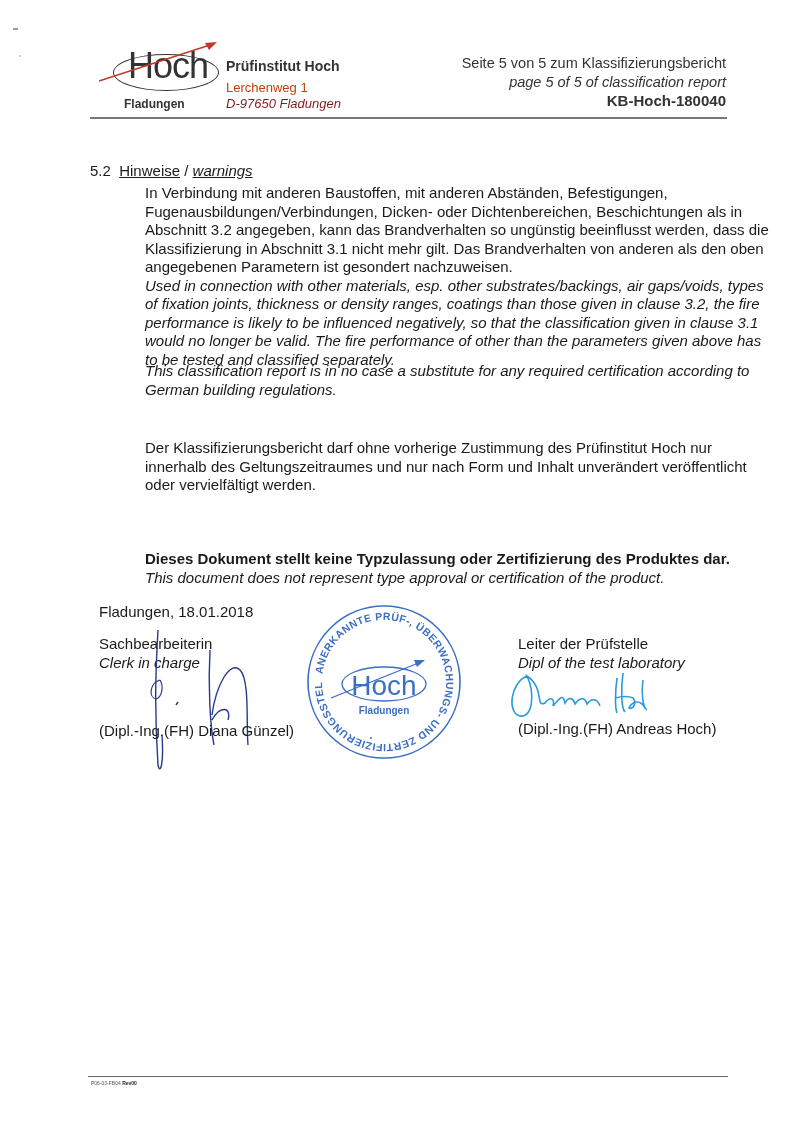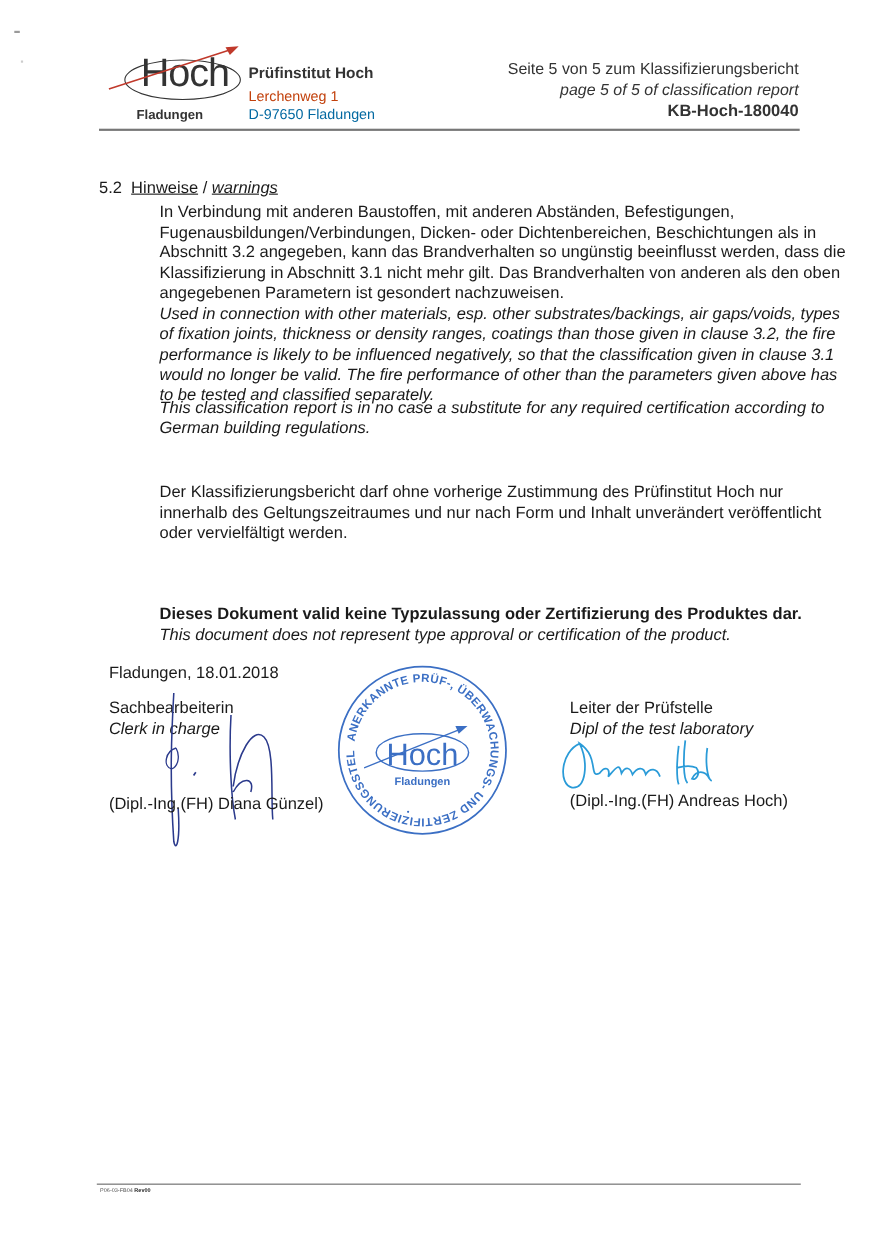--- a/index.html
+++ b/index.html
@@ -10,21 +10,21 @@
 
     
     .logo-oval { position: absolute; left: 113px; top: 54px; width: 106px; height: 37px;
                  border: 1.5px solid #333; border-radius: 50%; box-sizing: border-box; }
     .logo-text { position: absolute; left: 128px; top: 48px; font-size: 36px; color: #333;
                  font-weight: 300; letter-spacing: -1px; line-height: 1; }
     .logo-arrow { position: absolute; left: 95px; top: 36px; }
     .logo-sub { position: absolute; left: 124px; top: 97px; font-size: 12px; font-weight: bold; color: #333; }
     .inst-name { position: absolute; left: 226px; top: 58px; font-size: 14px; font-weight: bold; color: #333; }
     .inst-addr1 { position: absolute; left: 226px; top: 80px; font-size: 13px; color: #c2410c; }
-    .inst-addr2 { position: absolute; left: 226px; top: 96px; font-size: 13px; color: #0369a1; }
+    .inst-addr2 { position: absolute; left: 226px; top: 96px; font-size: 13px; color: #7f1d1d; font-style: italic; }
     .hdr-right { position: absolute; right: 74px; text-align: right; color: #333; }
     .hdr-r1 { top: 55px; font-size: 14.5px; }
     .hdr-r2 { top: 74px; font-size: 14.5px; font-style: italic; }
     .hdr-r3 { top: 92px; font-size: 15px; font-weight: bold; margin-left: 43px; }
     .hdr-rule { position: absolute; left: 90px; top: 117px; width: 637px; height: 2px; background: #777; }
 
     
     .section-head { position: absolute; left: 90px; top: 162px; font-size: 15px; }
     .section-head u { text-decoration: underline; }
     .body-block { position: absolute; left: 145px; width: 625px; font-size: 15px; line-height: 18.5px; }
@@ -80,21 +80,21 @@
 
 <div class="body-block" style="top:362px;">
   <p class="it">This classification report is in no case a substitute for any required certification according to German building regulations.</p>
 </div>
 
 <div class="body-block" style="top:439px;">
   <p>Der Klassifizierungsbericht darf ohne vorherige Zustimmung des Prüfinstitut Hoch nur innerhalb des Geltungszeitraumes und nur nach Form und Inhalt unverändert veröffentlicht oder vervielfältigt werden.</p>
 </div>
 
 <div class="body-block" style="top:550px;">
-  <p class="bold">Dieses Dokument valid keine Typzulassung oder Zertifizierung des Produktes dar.</p>
+  <p class="bold">Dieses Dokument stellt keine Typzulassung oder Zertifizierung des Produktes dar.</p>
   <p class="it">This document does not represent type approval or certification of the product.</p>
 </div>
 
 <div class="place-date">Fladungen, 18.01.2018</div>
 
 <div class="sig-label" style="left:99px;top:634px;">
   <div>Sachbearbeiterin</div>
   <div class="it">Clerk in charge</div>
 </div>
 <svg class="abs" style="left:140px;top:625px;" width="150" height="150" viewBox="0 0 150 150">

